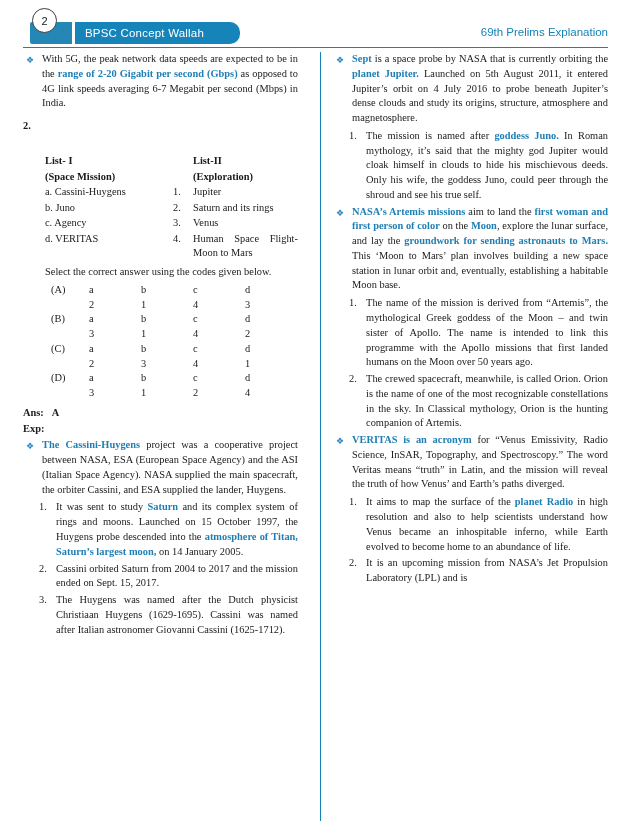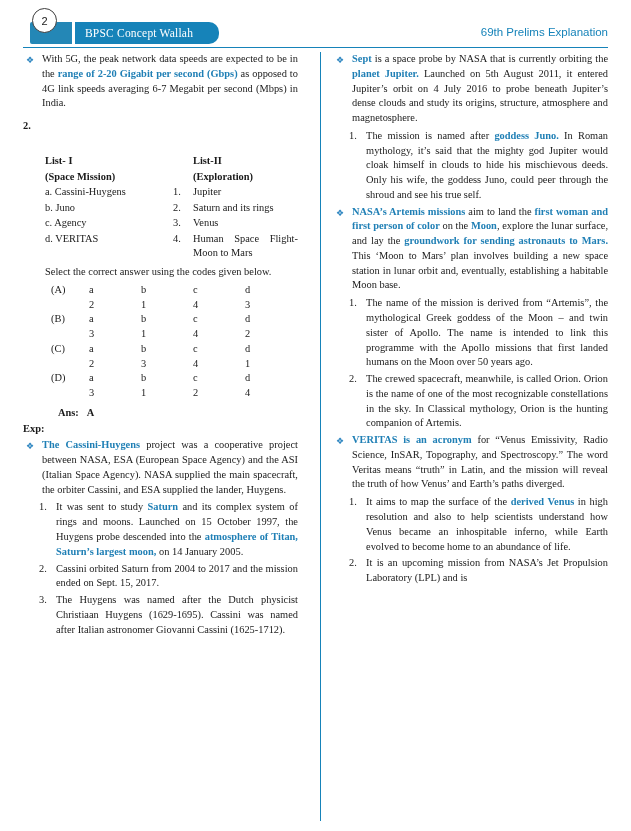--- a/index.html
+++ b/index.html
@@ -30,24 +30,24 @@
     align-items: stretch;
   }
   .tab-block {
     width: 42px;
     background: #2487b6;
     border-radius: 2px 0 0 2px;
   }
   .tab-banner {
     background: #1683b9;
     color: #ffffff;
-    font-family: Liberation Serif, serif;
+    font-family: Liberation Sans, sans-serif;
     font-size: 11.5px;
     letter-spacing: .2px;
-    padding: 0 26px 0 10px;
+    padding: 0 36px 0 10px;
     display: flex;
     align-items: center;
     margin-left: 3px;
     border-radius: 0 10px 10px 0;
     position: relative;
   }
   .page-badge {
     position: absolute;
     left: 32px;
     top: 8px;
@@ -176,21 +176,21 @@
     width: 38px;
     flex: none;
     padding-left: 6px;
   }
   .code-cell {
     width: 52px;
     flex: none;
   }
   .code-row.vals .code-label { color: transparent; }
 
-  .ans-line { font-weight: bold; margin-top: 5px; margin-left: 35px; }
+  .ans-line { font-weight: bold; margin-top: 5px; }
   .ans-line .val { font-weight: bold; padding-left: 8px; }
   .exp-line { font-weight: bold; margin-top: 1px; margin-bottom: 2px; }
 </style>
 </head>
 <body>
 
 <div class="page-header">
   <div class="header-tab-wrap">
     <div class="tab-block"></div>
     <div class="tab-banner">BPSC Concept Wallah</div>
@@ -383,21 +383,21 @@
     <div class="bullet-item">
       <div class="bullet-glyph">❖</div>
       <div class="bullet-body">
         <span class="hl">VERITAS is an acronym</span><span> for “Venus Emissivity, Radio Science, InSAR, Topography, and Spectroscopy.” The word Veritas means “truth” in Latin, and the mission will reveal the truth of how Venus’ and Earth’s paths diverged.</span>
       </div>
     </div>
 
     <div class="num-item">
       <div class="num-marker">1.</div>
       <div class="num-body">
-        <span>It aims to map the surface of the </span><span class="hl">derived Venus</span><span> in high resolution and also to help scientists understand how Venus became an inhospitable inferno, while Earth evolved to become home to an abundance of life.</span>
+        <span>It aims to map the surface of the </span><span class="hl">planet Radio</span><span> in high resolution and also to help scientists understand how Venus became an inhospitable inferno, while Earth evolved to become home to an abundance of life.</span>
       </div>
     </div>
     <div class="num-item">
       <div class="num-marker">2.</div>
       <div class="num-body">It is an upcoming mission from NASA’s Jet Propulsion Laboratory (LPL) and is</div>
     </div>
 
   </div>
 </div>
 

